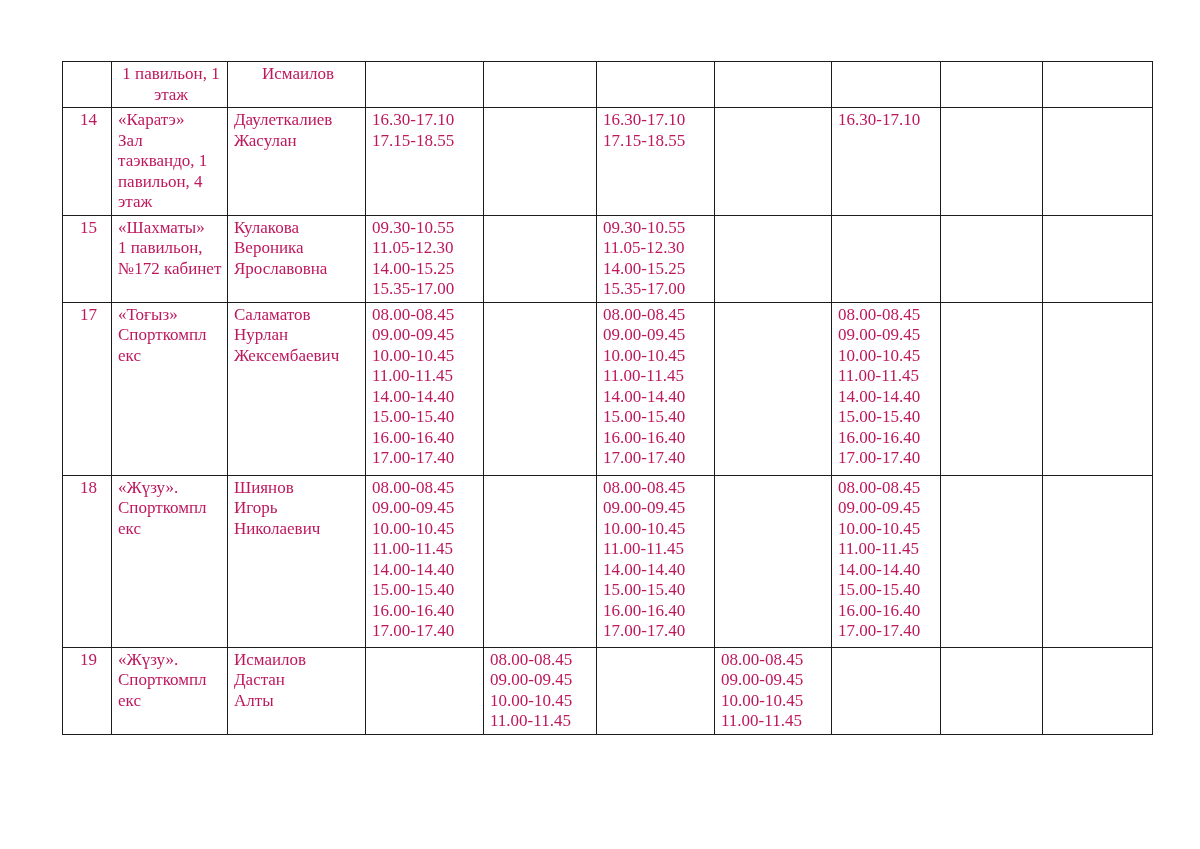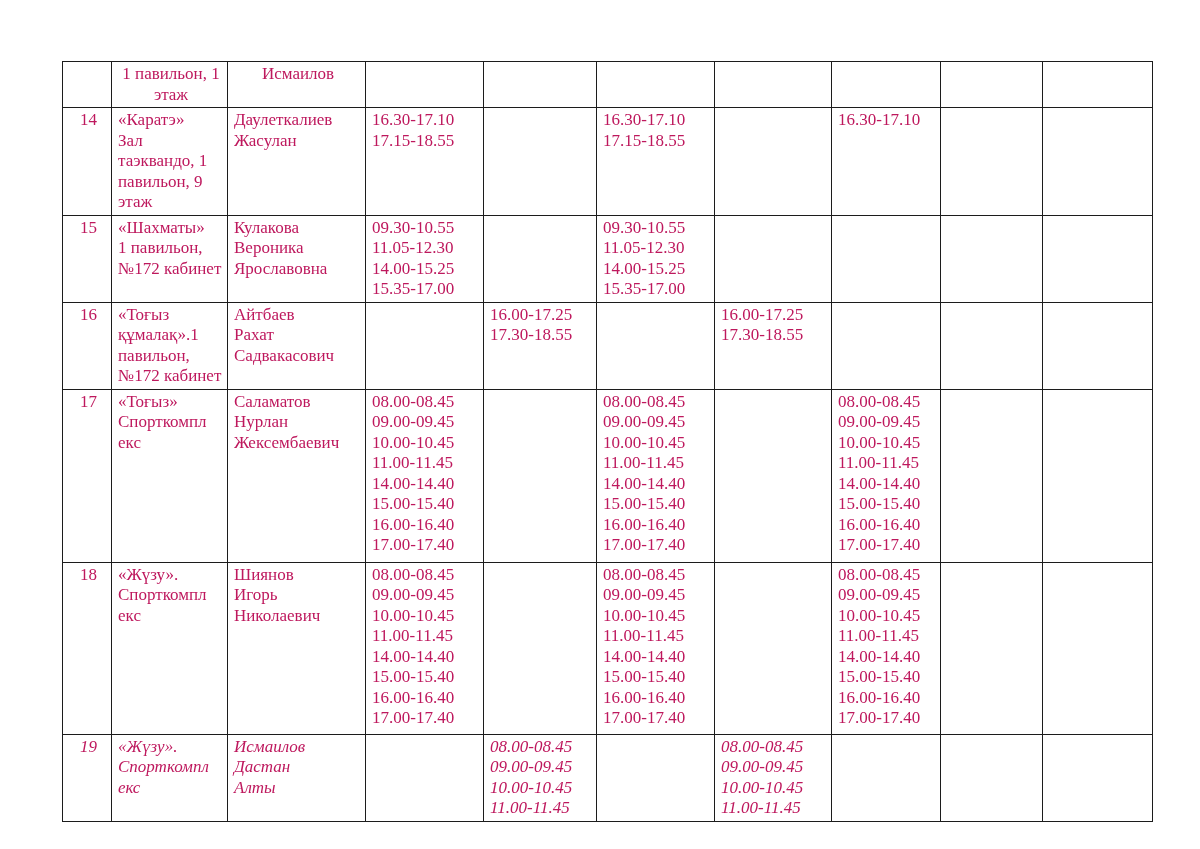--- a/index.html
+++ b/index.html
@@ -37,21 +37,21 @@
   td.act   { padding-left: 6px; }
   td.instr { padding-left: 9px; }
   td.day   { padding-left: 7px; }
   td.c     { text-align: center; padding-left: 2px; padding-right: 2px; }
   tr.r0 td { height: 37px; }
   tr.r1 td { height: 99px; margin-top: 24px; }
   tr.r2 td { height: 77px; }
   tr.r3 td { height: 75px; }
   tr.r4 td { height: 168px; }
   tr.r5 td { height: 167px; font-family: Liberation Serif, serif; }
-  tr.r6 td { height: 82px; font-style: italic; }
+  tr.r6 td { height: 82px; }
 </style>
 </head>
 <body>
 
 <div class="page">
   <table class="schedule">
     <colgroup>
       <col style="width:49px">
       <col style="width:116px">
       <col style="width:138px">
@@ -75,21 +75,21 @@
         <td class="day"></td>
         <td class="day"></td>
         <td class="day"></td>
         <td class="day"></td>
       </tr>
       <tr class="r1">
         <td class="num">14</td>
         <td class="act">«Каратэ»
 Зал
 таэквандо, 1
-павильон, 9
+павильон, 4
 этаж</td>
         <td class="instr">Даулеткалиев
 Жасулан</td>
         <td class="day">16.30-17.10
 17.15-18.55</td>
         <td class="day"></td>
         <td class="day">16.30-17.10
 17.15-18.55</td>
         <td class="day"></td>
         <td class="day">16.30-17.10</td>
@@ -111,39 +111,20 @@
         <td class="day"></td>
         <td class="day">09.30-10.55
 11.05-12.30
 14.00-15.25
 15.35-17.00</td>
         <td class="day"></td>
         <td class="day"></td>
         <td class="day"></td>
         <td class="day"></td>
       </tr>
-      <tr class="r3">
-        <td class="num">16</td>
-        <td class="act">«Тоғыз
-құмалақ».1
-павильон,
-№172 кабинет</td>
-        <td class="instr">Айтбаев
-Рахат
-Садвакасович</td>
-        <td class="day"></td>
-        <td class="day">16.00-17.25
-17.30-18.55</td>
-        <td class="day"></td>
-        <td class="day">16.00-17.25
-17.30-18.55</td>
-        <td class="day"></td>
-        <td class="day"></td>
-        <td class="day"></td>
-      </tr>
       <tr class="r4">
         <td class="num">17</td>
         <td class="act">«Тоғыз»
 Спорткомпл
 екс</td>
         <td class="instr">Саламатов
 Нурлан
 Жексембаевич</td>
         <td class="day">08.00-08.45
 09.00-09.45

